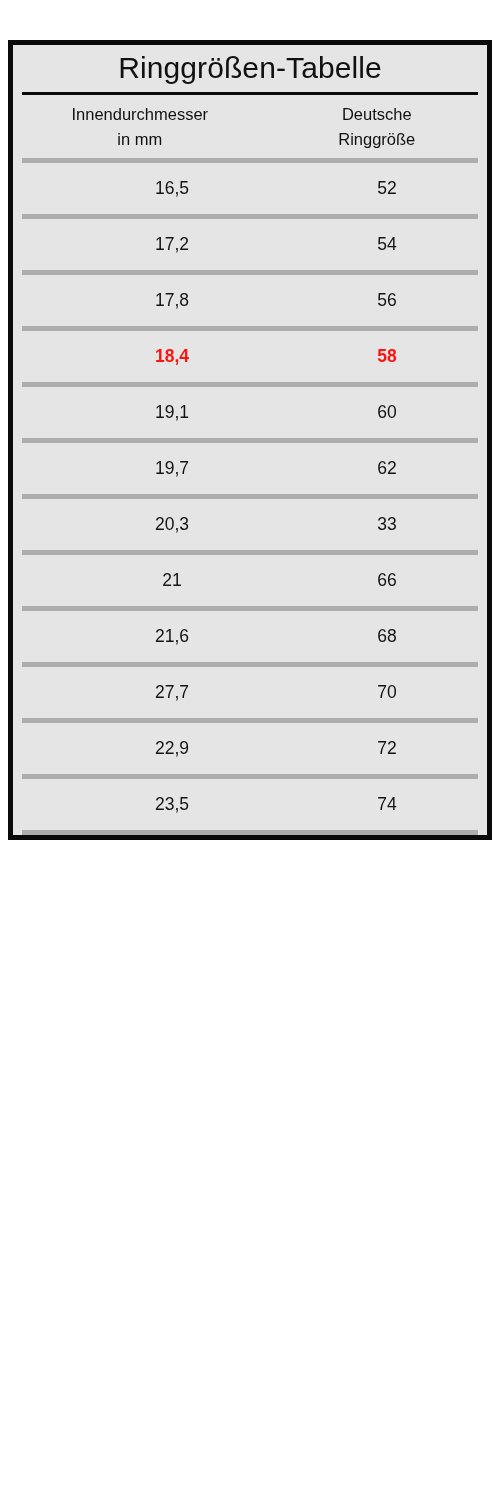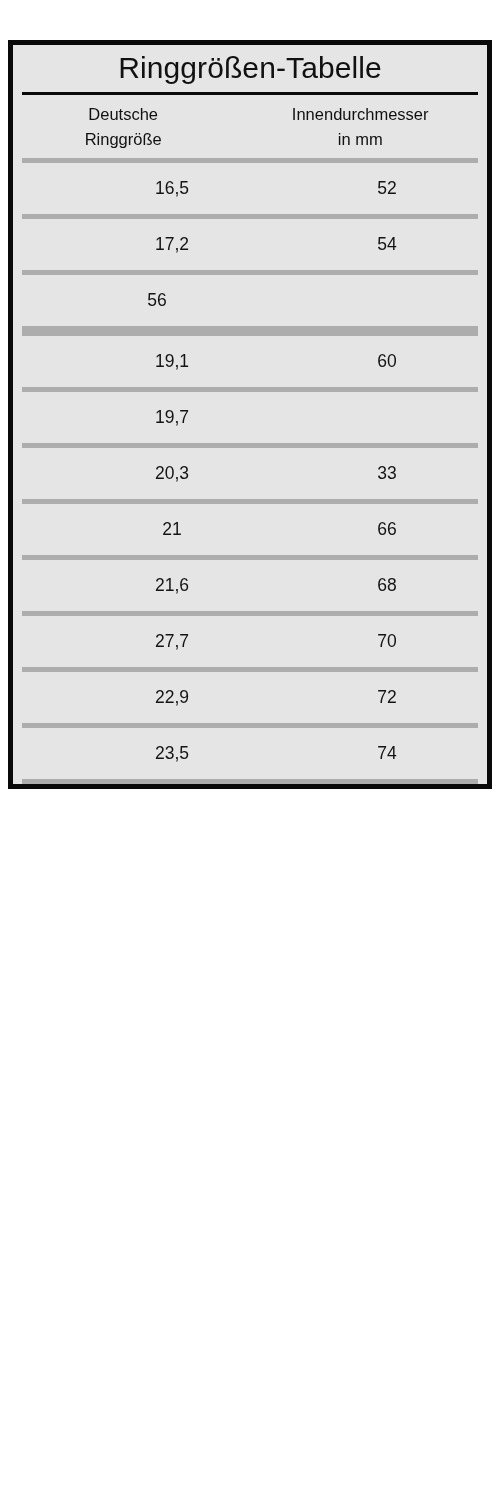--- a/index.html
+++ b/index.html
@@ -89,54 +89,60 @@
 </head>
 <body>
 
 <div id="ring-size-table">
 
   <div class="table-title">Ringgrößen-Tabelle</div>
 
   <div class="title-rule"></div>
 
   <div class="thead">
+    <div class="th col-left">
+      <div>Innendurchmesser</div>
+      <div>in mm</div>
+    </div>
     <div class="th col-right">
       <div>Deutsche</div>
       <div>Ringgröße</div>
-    </div>
-    <div class="th col-left">
-      <div>Innendurchmesser</div>
-      <div>in mm</div>
     </div>
   </div>
 
   <div id="table-body">
       <div class="divider"></div>
       <div class="trow">
         <div class="td col-left">16,5</div>
         <div class="td col-right">52</div>
       </div>
       <div class="divider"></div>
       <div class="trow">
         <div class="td col-left">17,2</div>
         <div class="td col-right">54</div>
       </div>
       <div class="divider"></div>
       <div class="trow">
+        <div class="td col-left">17,8</div>
         <div class="td col-right">56</div>
       </div>
       <div class="divider"></div>
+      <div class="trow highlight">
+        <div class="td col-left">18,4</div>
+        <div class="td col-right">58</div>
+      </div>
       <div class="divider"></div>
       <div class="trow">
         <div class="td col-left">19,1</div>
         <div class="td col-right">60</div>
       </div>
       <div class="divider"></div>
       <div class="trow">
         <div class="td col-left">19,7</div>
+        <div class="td col-right">62</div>
       </div>
       <div class="divider"></div>
       <div class="trow">
         <div class="td col-left">20,3</div>
         <div class="td col-right">33</div>
       </div>
       <div class="divider"></div>
       <div class="trow">
         <div class="td col-left">21</div>
         <div class="td col-right">66</div>

